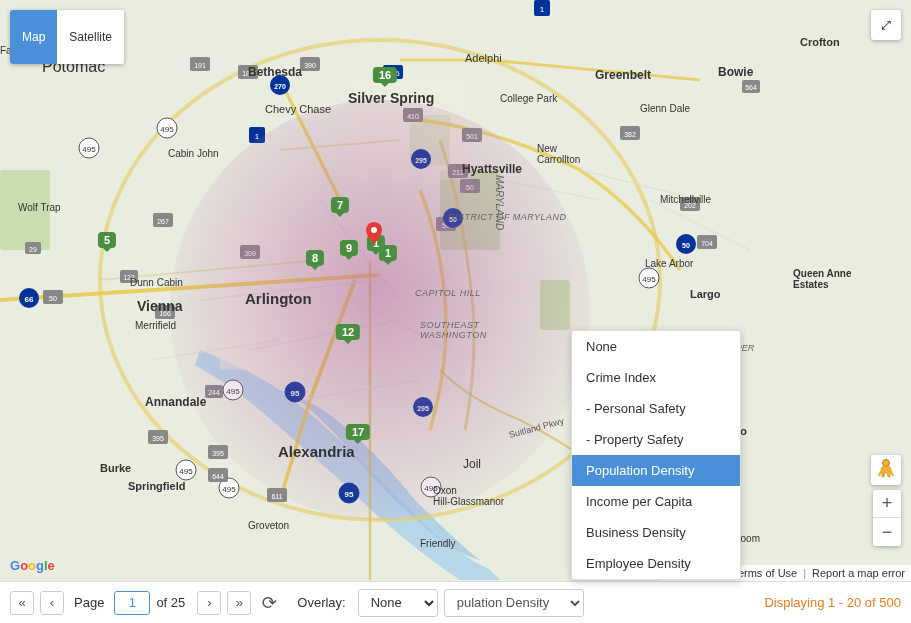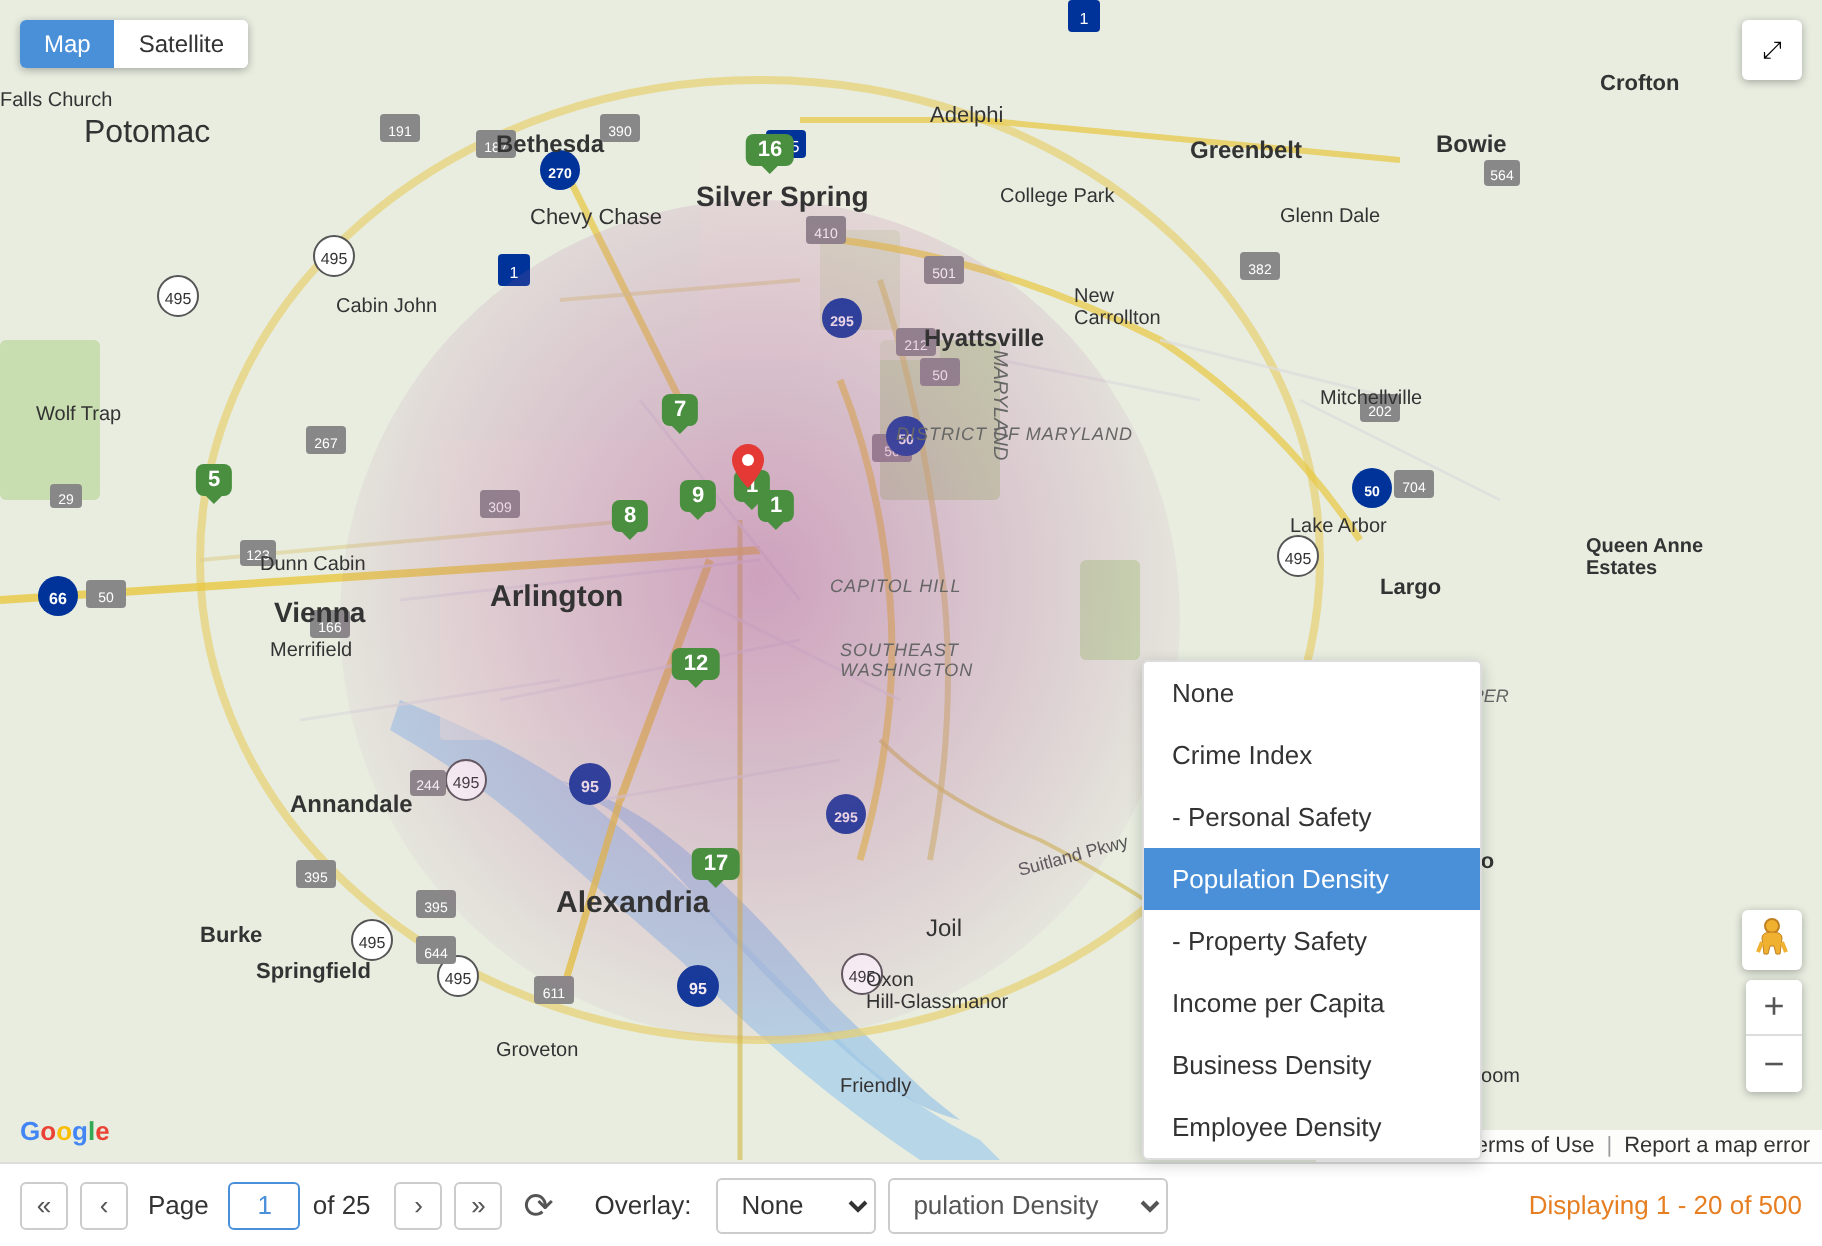--- a/index.html
+++ b/index.html
@@ -30,21 +30,21 @@
       position: absolute;
       top: 10px;
       left: 10px;
       display: flex;
       background: white;
       border-radius: 3px;
       box-shadow: 0 1px 4px rgba(0,0,0,0.3);
       overflow: hidden;
     }
     .map-type-btn {
-      padding: 5px 12px;
+      padding: 20px 12px;
       font-size: 12px;
       cursor: pointer;
       border: none;
       background: white;
       color: #333;
     }
     .map-type-btn.active {
       background: #4a90d9;
       color: white;
     }
@@ -576,22 +576,22 @@
 
   <div class="zoom-controls">
     <button class="zoom-btn">+</button>
     <button class="zoom-btn">−</button>
   </div>
 
   <div class="dropdown-menu">
     <div class="dropdown-item">None</div>
     <div class="dropdown-item">Crime Index</div>
     <div class="dropdown-item">- Personal Safety</div>
+    <div class="dropdown-item">- Property Safety</div>
     <div class="dropdown-item selected">Population Density</div>
-    <div class="dropdown-item">- Property Safety</div>
     <div class="dropdown-item">Income per Capita</div>
     <div class="dropdown-item">Business Density</div>
     <div class="dropdown-item">Employee Density</div>
   </div>
 
   <div class="google-logo">
     <span>G</span><span>o</span><span>o</span><span>g</span><span>l</span><span>e</span>
   </div>
 
   <div class="terms-bar">

